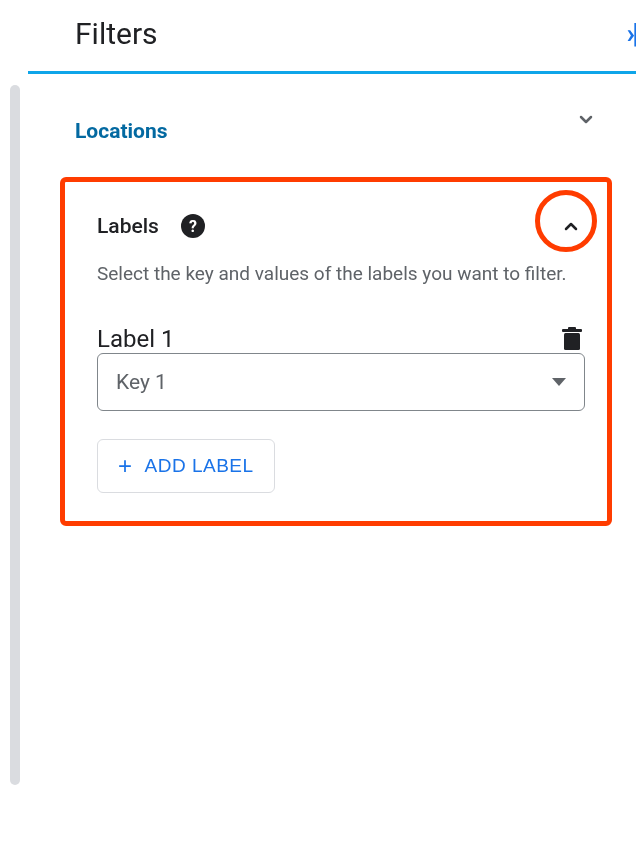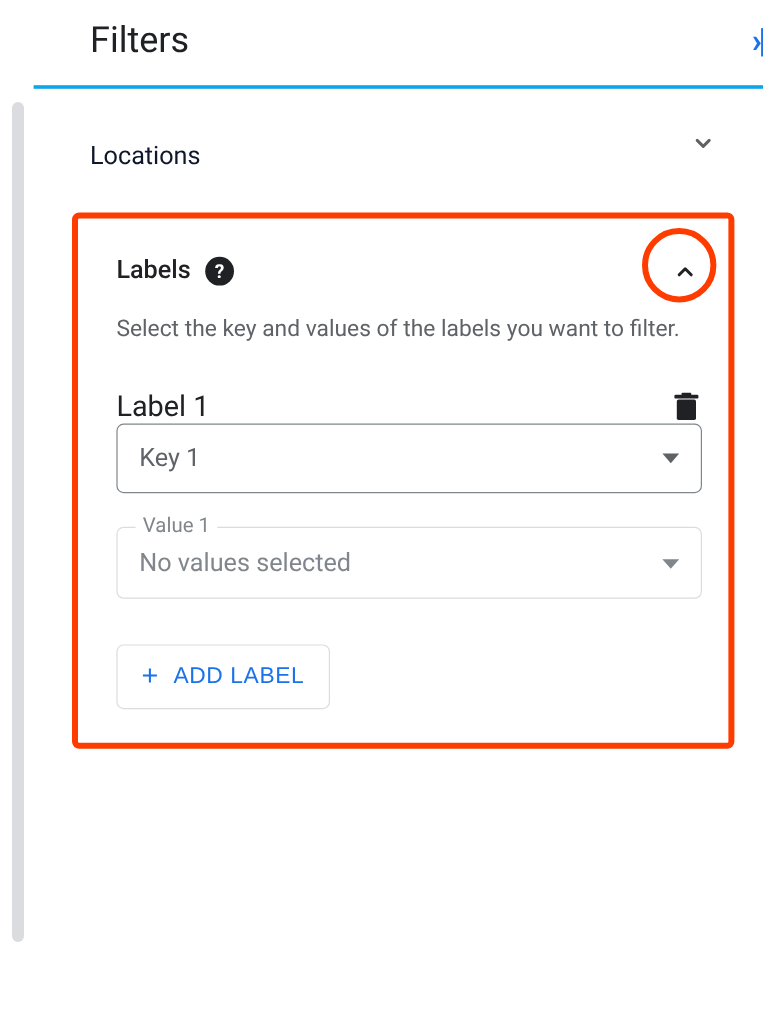--- a/index.html
+++ b/index.html
@@ -52,22 +52,22 @@
       padding: 20px 36px 16px 47px;
     }
     .section-header {
       display: flex;
       justify-content: space-between;
       align-items: center;
       margin-bottom: 12px;
     }
     .section-title {
       font-size: 21px;
-      font-weight: 400;
-      color: #0f172a;
+      font-weight: 700;
+      color: #0369a1;
       display: flex;
       align-items: center;
       gap: 10px;
       margin-top: 25px;
     }
     .section-desc {
       font-size: 19px;
       color: #5f6368;
       line-height: 1.5;
     }
@@ -101,21 +101,21 @@
       justify-content: space-between;
       align-items: center;
       margin-bottom: 20px;
     }
     .labels-title {
       font-size: 21px;
       font-weight: 500;
       color: #202124;
       display: flex;
       align-items: flex-start;
-      gap: 12px;
+      gap: 22px;
     }
     .help-icon {
       width: 24px;
       height: 24px;
       background: #202124;
       border-radius: 50%;
       color: #fff;
       display: flex;
       align-items: center;
       justify-content: center;
@@ -267,26 +267,19 @@
           <rect x="7" y="0" width="8" height="3" rx="1" fill="#202124"></rect>
         </svg>
       </div>
     </div>
 
     <div class="select-field">
       <span class="select-field-text">Key 1</span>
       <div class="triangle-down"></div>
     </div>
 
-    <div class="value-field-wrapper">
-      <div class="value-label">Value 1</div>
-      <div class="value-field">
-        <span class="value-field-text">No values selected</span>
-        <div class="triangle-down-light"></div>
-      </div>
-    </div>
 
     <button class="add-label-btn">
       <span class="plus-icon">+</span>
       <span>ADD LABEL</span>
     </button>
   </div>
 </div>
 
 </body></html>

